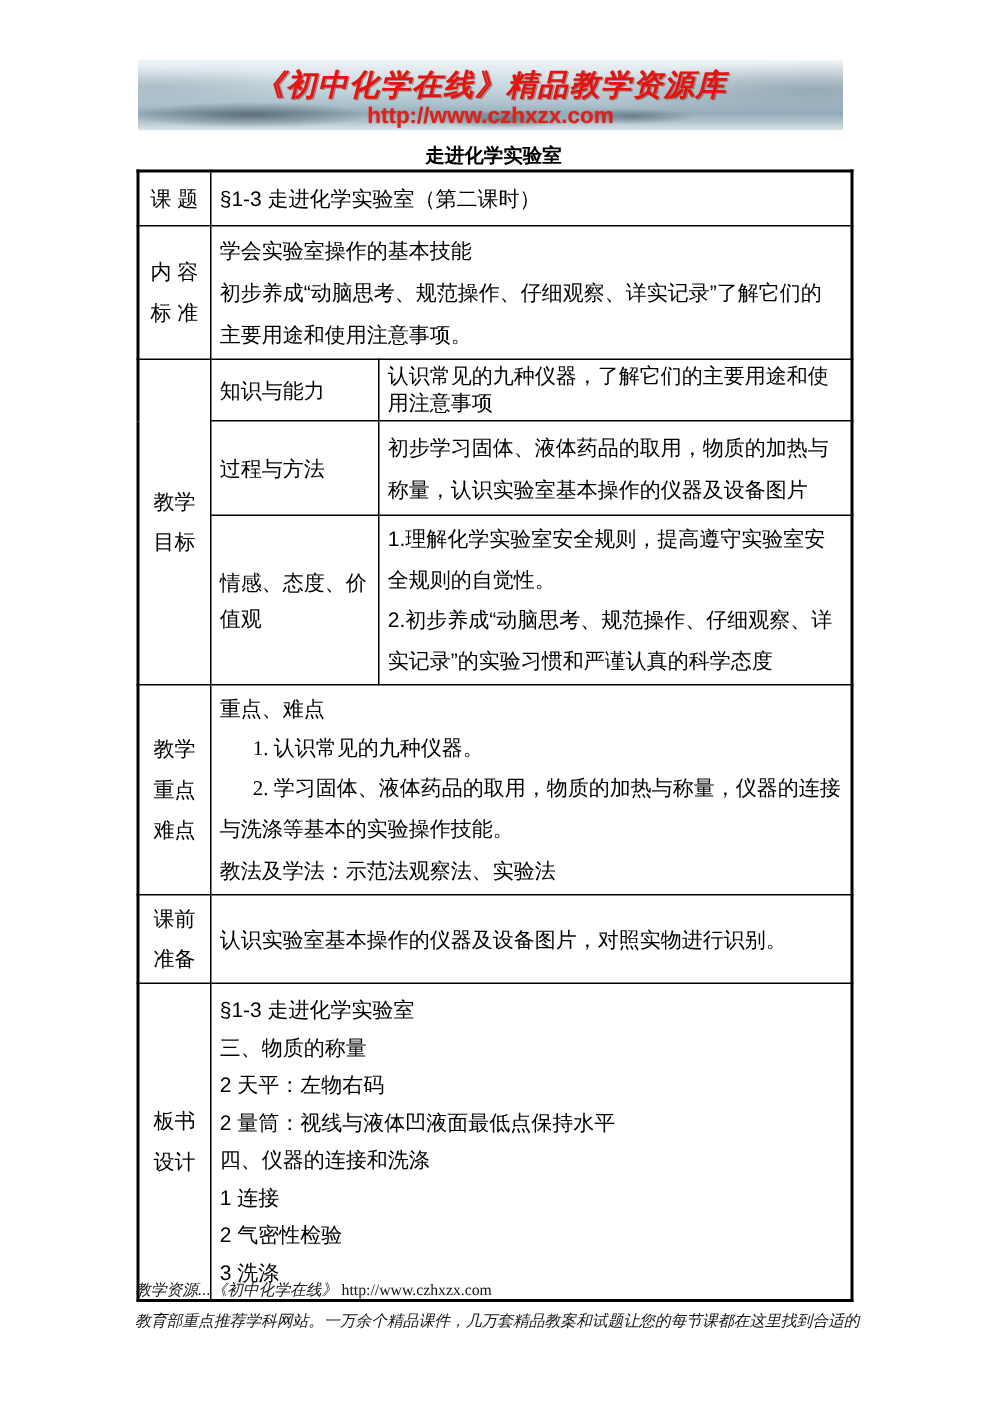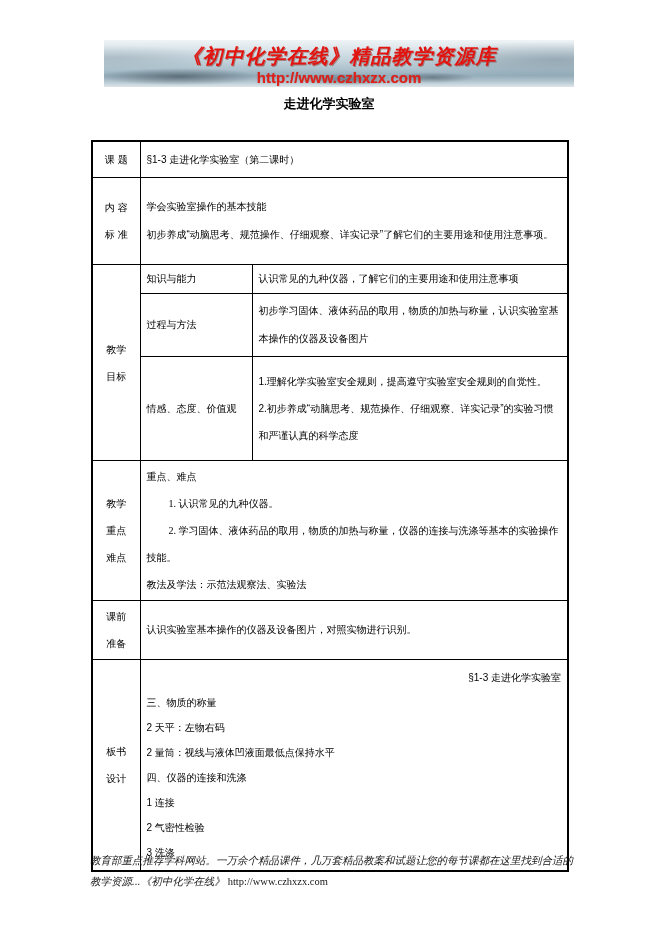--- a/index.html
+++ b/index.html
@@ -2,21 +2,21 @@
 <html><head>
 <meta charset="utf-8">
 <style>
   html,body{margin:0;padding:0;}
   body{
     width:661px;height:935px;background:#ffffff;position:relative;
     font-family:"Liberation Sans",sans-serif;color:#000;
   }
   
   .banner{
-    position:absolute;left:104px;top:40px;width:470px;height:47px;
+    position:absolute;left:92px;top:40px;width:470px;height:47px;
     overflow:hidden;text-align:center;
   }
   .banner-art{
     position:absolute;inset:0;
     background:
       radial-gradient(ellipse 130px 14px at 16% 78%, rgba(35,48,58,.50), transparent 62%),
       radial-gradient(ellipse 80px 10px at 52% 84%, rgba(35,48,58,.45), transparent 60%),
       radial-gradient(ellipse 70px 9px at 70% 80%, rgba(35,48,58,.40), transparent 60%),
       radial-gradient(ellipse 230px 26px at 96% 42%, rgba(96,118,134,.45), transparent 70%),
       radial-gradient(ellipse 160px 18px at 2% 38%, rgba(120,140,155,.35), transparent 70%),
@@ -33,34 +33,34 @@
     font-size:15px;font-weight:bold;color:#e0201a;
     text-shadow:0 0 1px rgba(120,30,20,.5);
   }
   
   .doc-title{
     position:absolute;left:91px;top:95px;width:476px;margin:0;
     text-align:center;font-size:13px;font-weight:bold;color:#000;
   }
   
   table.lesson{
-    position:absolute;left:91px;top:140px;width:476px;
+    position:absolute;left:91px;top:113px;width:476px;
     border-collapse:collapse;table-layout:fixed;
-    font-size:10px;color:#000;border:2px solid #000;
+    font-size:14px;color:#000;border:2px solid #000;
   }
   table.lesson td{border:1px solid #000;padding:2px 6px;vertical-align:middle;}
   td.hcol{text-align:center;line-height:27px;padding:2px 2px;}
   td.subcol{text-align:left;line-height:24px;padding:2px 3px;}
   td.ctr{text-align:left;}
   td.top{vertical-align:top;margin-left:20px;}
   .lh28{line-height:28px;}
   .lh27{line-height:27px;}
   .lh25{line-height:25px;}
   .indent{text-indent:22px;font-family:Liberation Serif, serif;}
-  .board-title{text-align:right;line-height:25px;}
+  .board-title{text-align:left;line-height:25px;}
   
   .footer{
     position:absolute;left:90px;top:850px;width:484px;
     font-size:10.5px;font-style:italic;color:#151515;line-height:21px;
   }
   .footer-url{
     font-style:normal;font-family:"Liberation Serif",serif;font-size:10.5px;
     color:#151515;text-decoration:none;
   }
 </style>
@@ -158,20 +158,20 @@
         <div>四、仪器的连接和洗涤</div>
         <div>1 连接</div>
         <div>2 气密性检验</div>
         <div>3 洗涤</div>
       </td>
     </tr>
   </tbody>
     </table>
 
   <div class="footer">
-    <div>教育部重点推荐学科网站。一万余个精品课件，几万套精品教案和试题让您的每节课都在这里找到合适的</div>
     <div>
       <span>教学资源...《初中化学在线》</span>
       <span class="footer-url">http://www.czhxzx.com</span>
     </div>
+    <div>教育部重点推荐学科网站。一万余个精品课件，几万套精品教案和试题让您的每节课都在这里找到合适的</div>
   </div>
 
 </div>
 
 </body></html>

